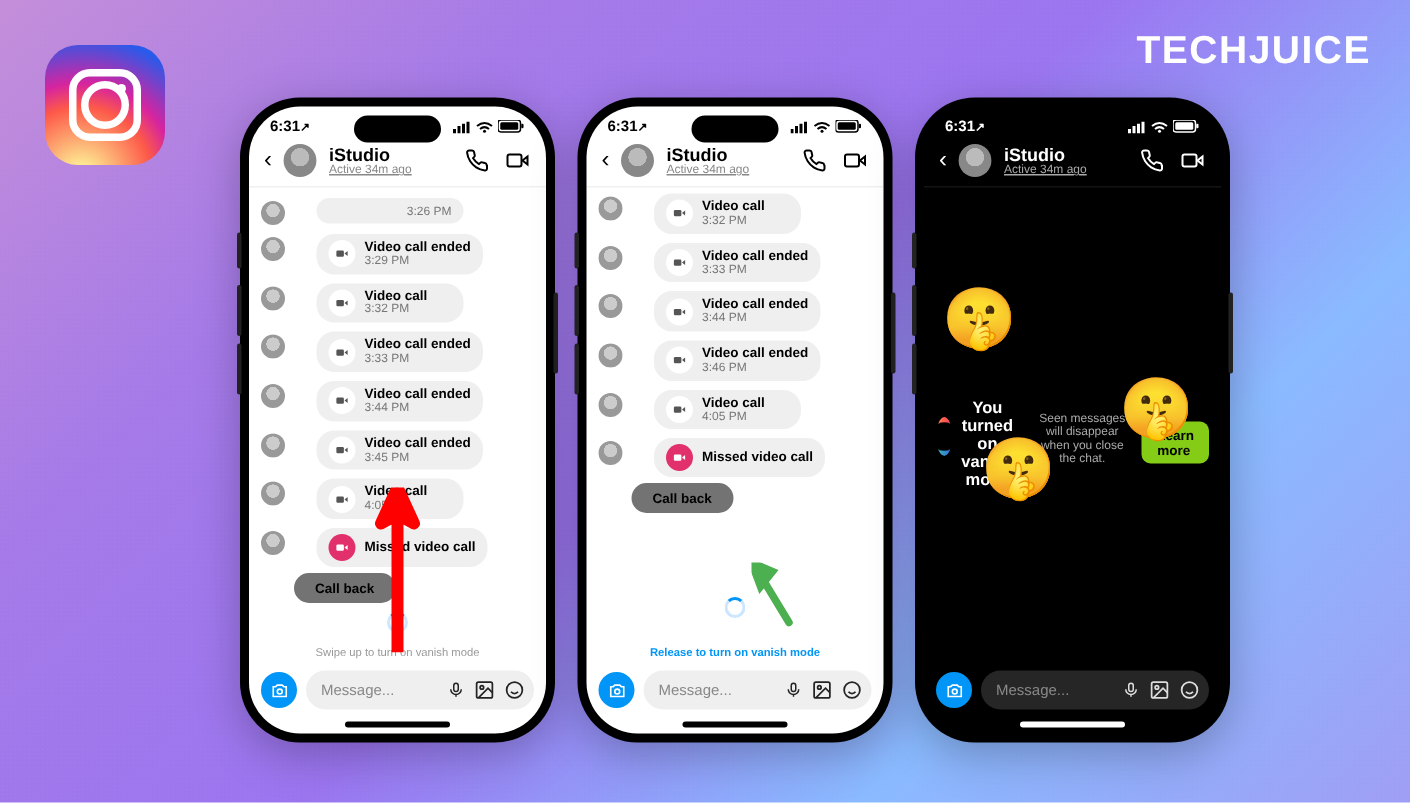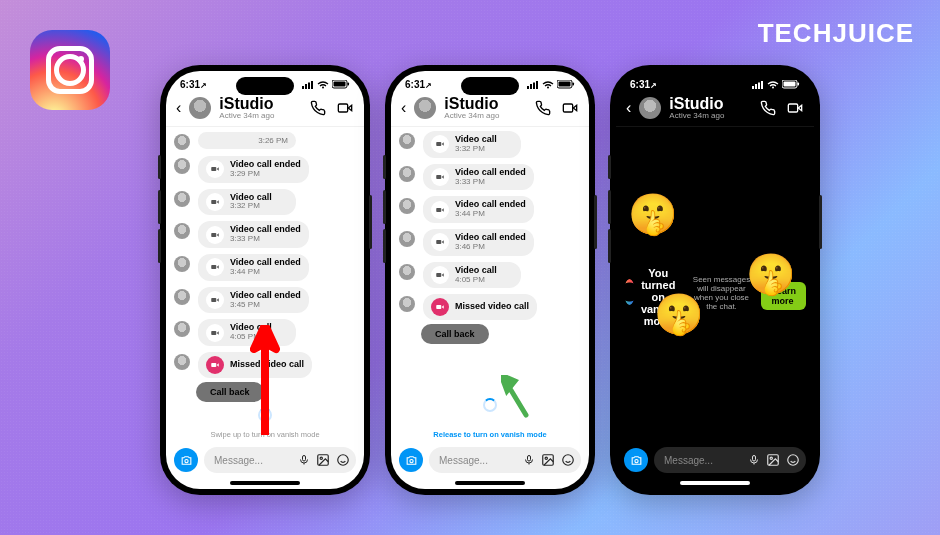--- a/index.html
+++ b/index.html
@@ -64,27 +64,27 @@
   .statusbar .right-icons { display:flex; gap:3px; align-items:center; }
 
   .chat-header {
     display:flex; align-items:center; gap:8px; padding:4px 10px 6px;
     border-bottom:1px solid rgba(0,0,0,.06);
   }
   .dark .chat-header { border-bottom:1px solid rgba(255,255,255,.08); }
   .back { font-size:16px; }
   .avatar-sm { width:22px; height:22px; border-radius:50%; background:#777 radial-gradient(circle at 50% 40%, #bbb 35%, #888 36%); position:relative; }
   .user-info { flex:1; line-height:1; }
-  .user-name { font-size:16px; font-weight:700; }
-  .user-status { font-size:8px; color:#888; }
+  .user-name { font-size:12px; font-weight:700; }
+  .user-status { font-size:8px; color:#888;text-decoration:underline; }
   .dark .user-status { color:#aaa; }
   .header-actions { display:flex; gap:10px; }
 
   .chat-body { flex:1; overflow:hidden; padding:4px 8px 2px; position:relative; display:flex; flex-direction:column; }
-  .msg-group { display:flex; align-items:flex-start; gap:8px; margin-bottom:6px; }
+  .msg-group { display:flex; align-items:flex-start; gap:21px; margin-bottom:6px; }
   .msg-group.left { justify-content:flex-start; }
   .avatar-dot { width:16px; height:16px; border-radius:50%; background:#888 radial-gradient(circle at 50% 40%, #ccc 35%, #999 36%); flex-shrink:0; margin-top:2px; }
   .bubble {
     background:#efefef; border-radius:12px; padding:4px 8px;
     display:flex; align-items:center; gap:6px; font-size:9px; min-width:98px;
   }
   .bubble.timeonly { justify-content:flex-end; }
   .bubble .vicon { width:18px; height:18px; border-radius:50%; background:#fff; display:flex; align-items:center; justify-content:center; flex-shrink:0; }
   .bubble .vicon.red { background:#e1306c; }
   .bubble .vicon svg { width:10px; height:10px; }

